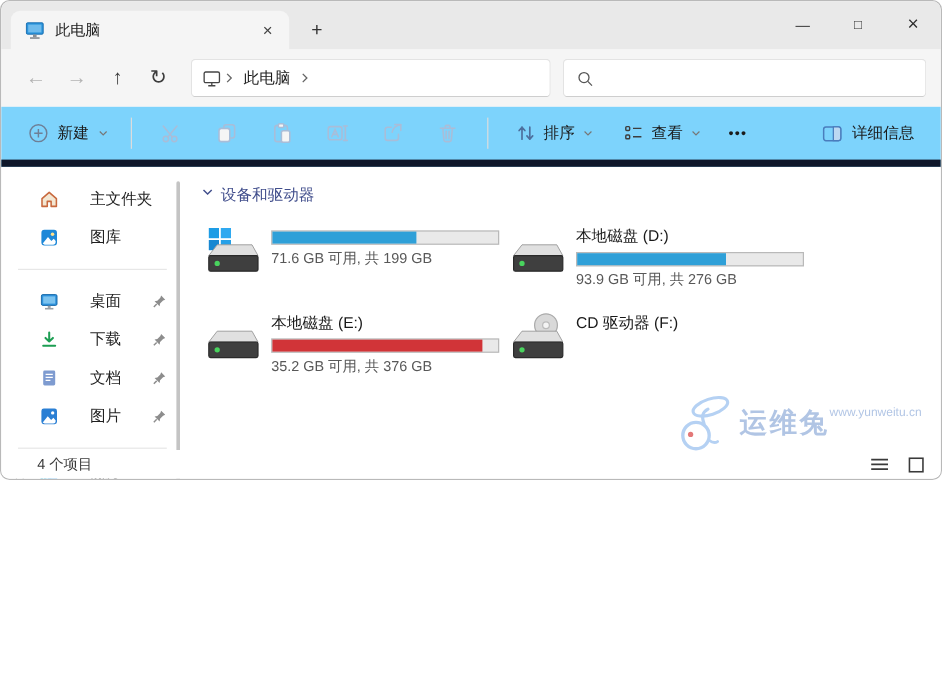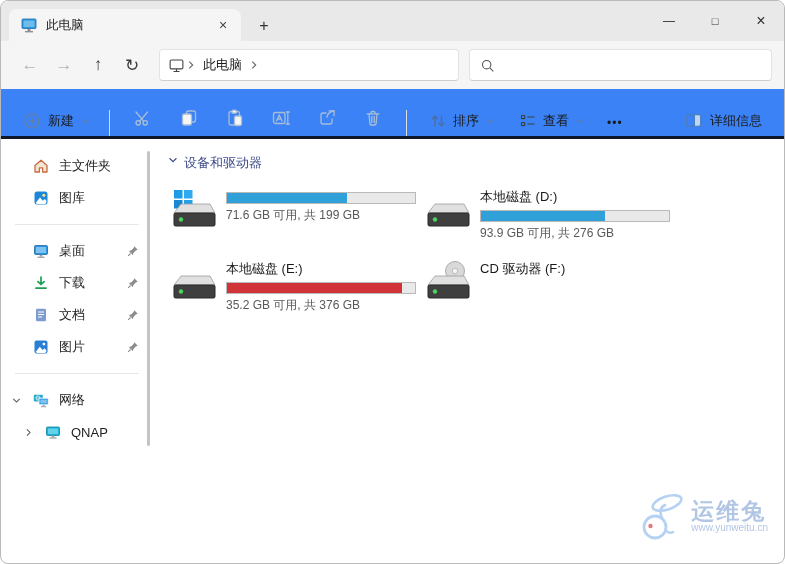--- a/index.html
+++ b/index.html
@@ -1,18 +1,18 @@
 <!DOCTYPE html>
 <html><head>
 <meta charset="utf-8">
 <style>
   * { margin:0; padding:0; box-sizing:border-box; }
   html,body { background:#fff; }
   body { font-family:"Liberation Sans","DejaVu Sans",sans-serif; width:785px; height:564px; }
-  .window { position:relative; width:785px; height:564px; background:#fff; border:1px solid #b9b9b9; border-radius:8px; overflow:hidden; }
+  .window { position:relative; width:785px; height:400px; background:#fff; border:1px solid #b9b9b9; border-radius:8px; overflow:hidden; }
 
   
   .titlebar { position:relative; height:40px; background:#e9e9e9; }
   .tab { position:absolute; left:8px; top:8px; width:232px; height:32px; background:#f5f5f5; border-radius:8px 8px 0 0; display:flex; align-items:center; padding:0 6px 0 12px; }
   .tab-label { flex:1; font-size:12.5px; color:#1b1b1b; margin-left:9px; white-space:nowrap; overflow:hidden; }
   .tab-close { width:24px; height:24px; display:flex; align-items:center; justify-content:center; font-size:14px; color:#444; border-radius:4px; cursor:default; }
   .newtab { position:absolute; left:250px; top:12px; width:26px; height:26px; display:flex; align-items:center; justify-content:center; font-size:16px; color:#333; border-radius:4px; }
   .win-controls { position:absolute; right:0; top:0; height:40px; display:flex; }
   .wc { width:46px; height:40px; display:flex; align-items:center; justify-content:center; color:#2e2e2e; }
   .wc.min { font-size:12px; } .wc.max { font-size:11px; } .wc.close { font-size:16px; }
@@ -21,42 +21,42 @@
   .navbar { height:48px; background:#f5f5f5; display:flex; align-items:center; padding:0 12px; }
   .navbtn { width:34px; height:34px; display:flex; align-items:center; justify-content:center; font-size:17px; border-radius:4px; flex:none; }
   .navbtn.disabled { color:#b3b3b3; } .navbtn.enabled { color:#3c3c3c; }
   .addressbar { margin-left:10px; width:300px; height:32px; background:#fff; border:1px solid #e3e3e3; border-bottom-color:#cecece; border-radius:4px; display:flex; align-items:center; padding:0 8px; flex:none; }
   .addr-label { font-size:13px; color:#1b1b1b; margin:0 6px; }
   .searchbox { margin-left:10px; flex:1; height:32px; background:#fff; border:1px solid #e3e3e3; border-bottom-color:#cecece; border-radius:4px; display:flex; align-items:center; padding:0 10px; }
   .searchbox input { flex:1; border:none; outline:none; font-size:13px; color:#1b1b1b; background:transparent; font-family:inherit; }
   .searchbox input::placeholder { color:#767676; }
 
   
-  .toolbar { height:50px; background:#3b82f6; border-bottom:3px solid #0f172a; display:flex; align-items:flex-end; padding:0 14px; }
+  .toolbar { height:50px; background:#7dd3fc; border-bottom:6px solid #0f172a; display:flex; align-items:center; padding:0 14px; }
   .tb-group { display:flex; align-items:center; }
   .tb-new { display:flex; align-items:center; gap:7px; padding:6px 8px; border-radius:4px; }
   .tb-new .lbl { font-size:13px; color:#1b1b1b; }
   .tb-sep { width:1px; height:26px; background:#dcdcdc; margin:0 10px; }
   .tb-icon { width:38px; height:36px; display:flex; align-items:center; justify-content:center; border-radius:4px; margin:0 4px; }
   .tb-drop { display:flex; align-items:center; gap:6px; padding:6px 8px; border-radius:4px; margin:0 4px; }
   .tb-drop .lbl { font-size:13px; color:#1b1b1b; }
   .tb-more { font-size:12px; letter-spacing:1px; color:#1b1b1b; padding:6px 10px; }
   .tb-spacer { flex:1; }
   .tb-details { display:flex; align-items:center; gap:7px; padding:6px 8px; }
   .tb-details .lbl { font-size:13px; color:#1b1b1b; }
 
   
   .bodyrow { position:absolute; top:139px; left:0; right:0; bottom:24px; display:flex; background:#fff; }
 
   .sidebar { width:152px; flex:none; position:relative; padding-top:10px; }
   .srow { height:32px; display:flex; align-items:center; padding-left:6px; font-size:13px; color:#1f1f1f; }
   .srow .chev { width:18px; height:14px; display:flex; align-items:center; justify-content:center; flex:none; }
   .srow .ind { width:12px; flex:none; }
   .srow .sicon { width:16px; height:16px; flex:none; margin-left:8px; }
-  .srow .slabel { margin-left:10px; white-space:nowrap; overflow:hidden; flex:1; }
+  .srow .slabel { margin-left:26px; white-space:nowrap; overflow:hidden; flex:1; }
   .srow .pin { width:12px; height:12px; flex:none; margin-right:14px; }
   .sdivider { height:1px; background:#e7e7e7; margin:10px 14px; }
   .sb-thumb { position:absolute; right:3px; top:11px; width:3px; height:295px; background:#c4c4c4; border-radius:2px; }
 
   .main { flex:1; position:relative; padding:14px 0 0 14px; }
   .section-header { display:flex; align-items:flex-start; gap:5px; font-size:13px; color:#414e8c; }
   .drive-grid { margin:15px 0 0 4px; display:grid; grid-template-columns:254px 254px; row-gap:17px; }
   .tile { display:flex; gap:9px; width:250px; align-items:flex-start; }
   .tile-icon { width:46px; height:44px; flex:none; }
   .tile-body { display:flex; flex-direction:column; padding-top:1px; }
@@ -66,21 +66,21 @@
   .dcap { font-size:12px; color:#585858; white-space:nowrap; }
 
   
   .statusbar { position:absolute; left:0; right:0; bottom:0; height:24px; background:#fff; display:flex; align-items:center; padding:0 12px; }
   .status-count { font-size:12px; color:#3a3a3a; margin-left:18px; }
   .status-views { margin-left:auto; display:flex; align-items:center; gap:12px; }
   .sv-icon { width:18px; height:16px; display:flex; align-items:center; justify-content:center; }
 
   
   .watermark { position:absolute; right:16px; bottom:22px; display:flex; align-items:center; gap:6px; opacity:0.9; pointer-events:none; }
-  .wm-text { display:flex; flex-direction:column; line-height:1.05; }
+  .wm-text { display:flex; flex-direction:row; line-height:1.05; }
   .wm-brand { font-size:23px; font-weight:bold; color:#a9bfe2; letter-spacing:2px; }
   .wm-url { font-size:10px; color:#a9bfe2; }
 </style>
 </head>
 <body>
 
 <div class="window">
 
   <div class="titlebar">
     <div class="tab">
@@ -415,20 +415,37 @@
             <span class="dname">CD 驱动器 (F:)</span>
 
             <span class="dcap"></span>
           </div>
         </div>
 
       </div>
     </div>
   </div>
 
+  <div class="statusbar">
+    <span class="status-count">4 个项目</span>
+    <div class="status-views">
+      <div class="sv-icon">
+        <svg width="16" height="14" viewBox="0 0 16 14" stroke="#3a3a3a" stroke-width="1.4">
+            <line x1="1" y1="3" x2="15" y2="3"></line>
+            <line x1="1" y1="7" x2="15" y2="7"></line>
+            <line x1="1" y1="11" x2="15" y2="11"></line>
+          </svg>
+      </div>
+      <div class="sv-icon">
+        <svg width="15" height="15" viewBox="0 0 16 16" fill="none" stroke="#3a3a3a" stroke-width="1.4">
+            <rect x="2" y="2" width="12" height="12"></rect>
+          </svg>
+      </div>
+    </div>
+  </div>
 
   <div class="watermark">
     <svg width="46" height="50" viewBox="0 0 46 50" fill="none">
       <ellipse cx="28" cy="12" rx="15" ry="6.5" transform="rotate(-18 28 12)" stroke="#aecdf2" stroke-width="2.6"></ellipse>
       <circle cx="16" cy="36" r="11" stroke="#aecdf2" stroke-width="2.8"></circle>
       <path d="M23 27 C 20 20, 22 16, 26 14" stroke="#aecdf2" stroke-width="2.6" stroke-linecap="round"></path>
       <circle cx="11.5" cy="35" r="2.2" fill="#e06a6a"></circle>
       <path d="M27 40 q4 3 7 1" stroke="#aecdf2" stroke-width="2.4" stroke-linecap="round"></path>
     </svg>
     <div class="wm-text">

